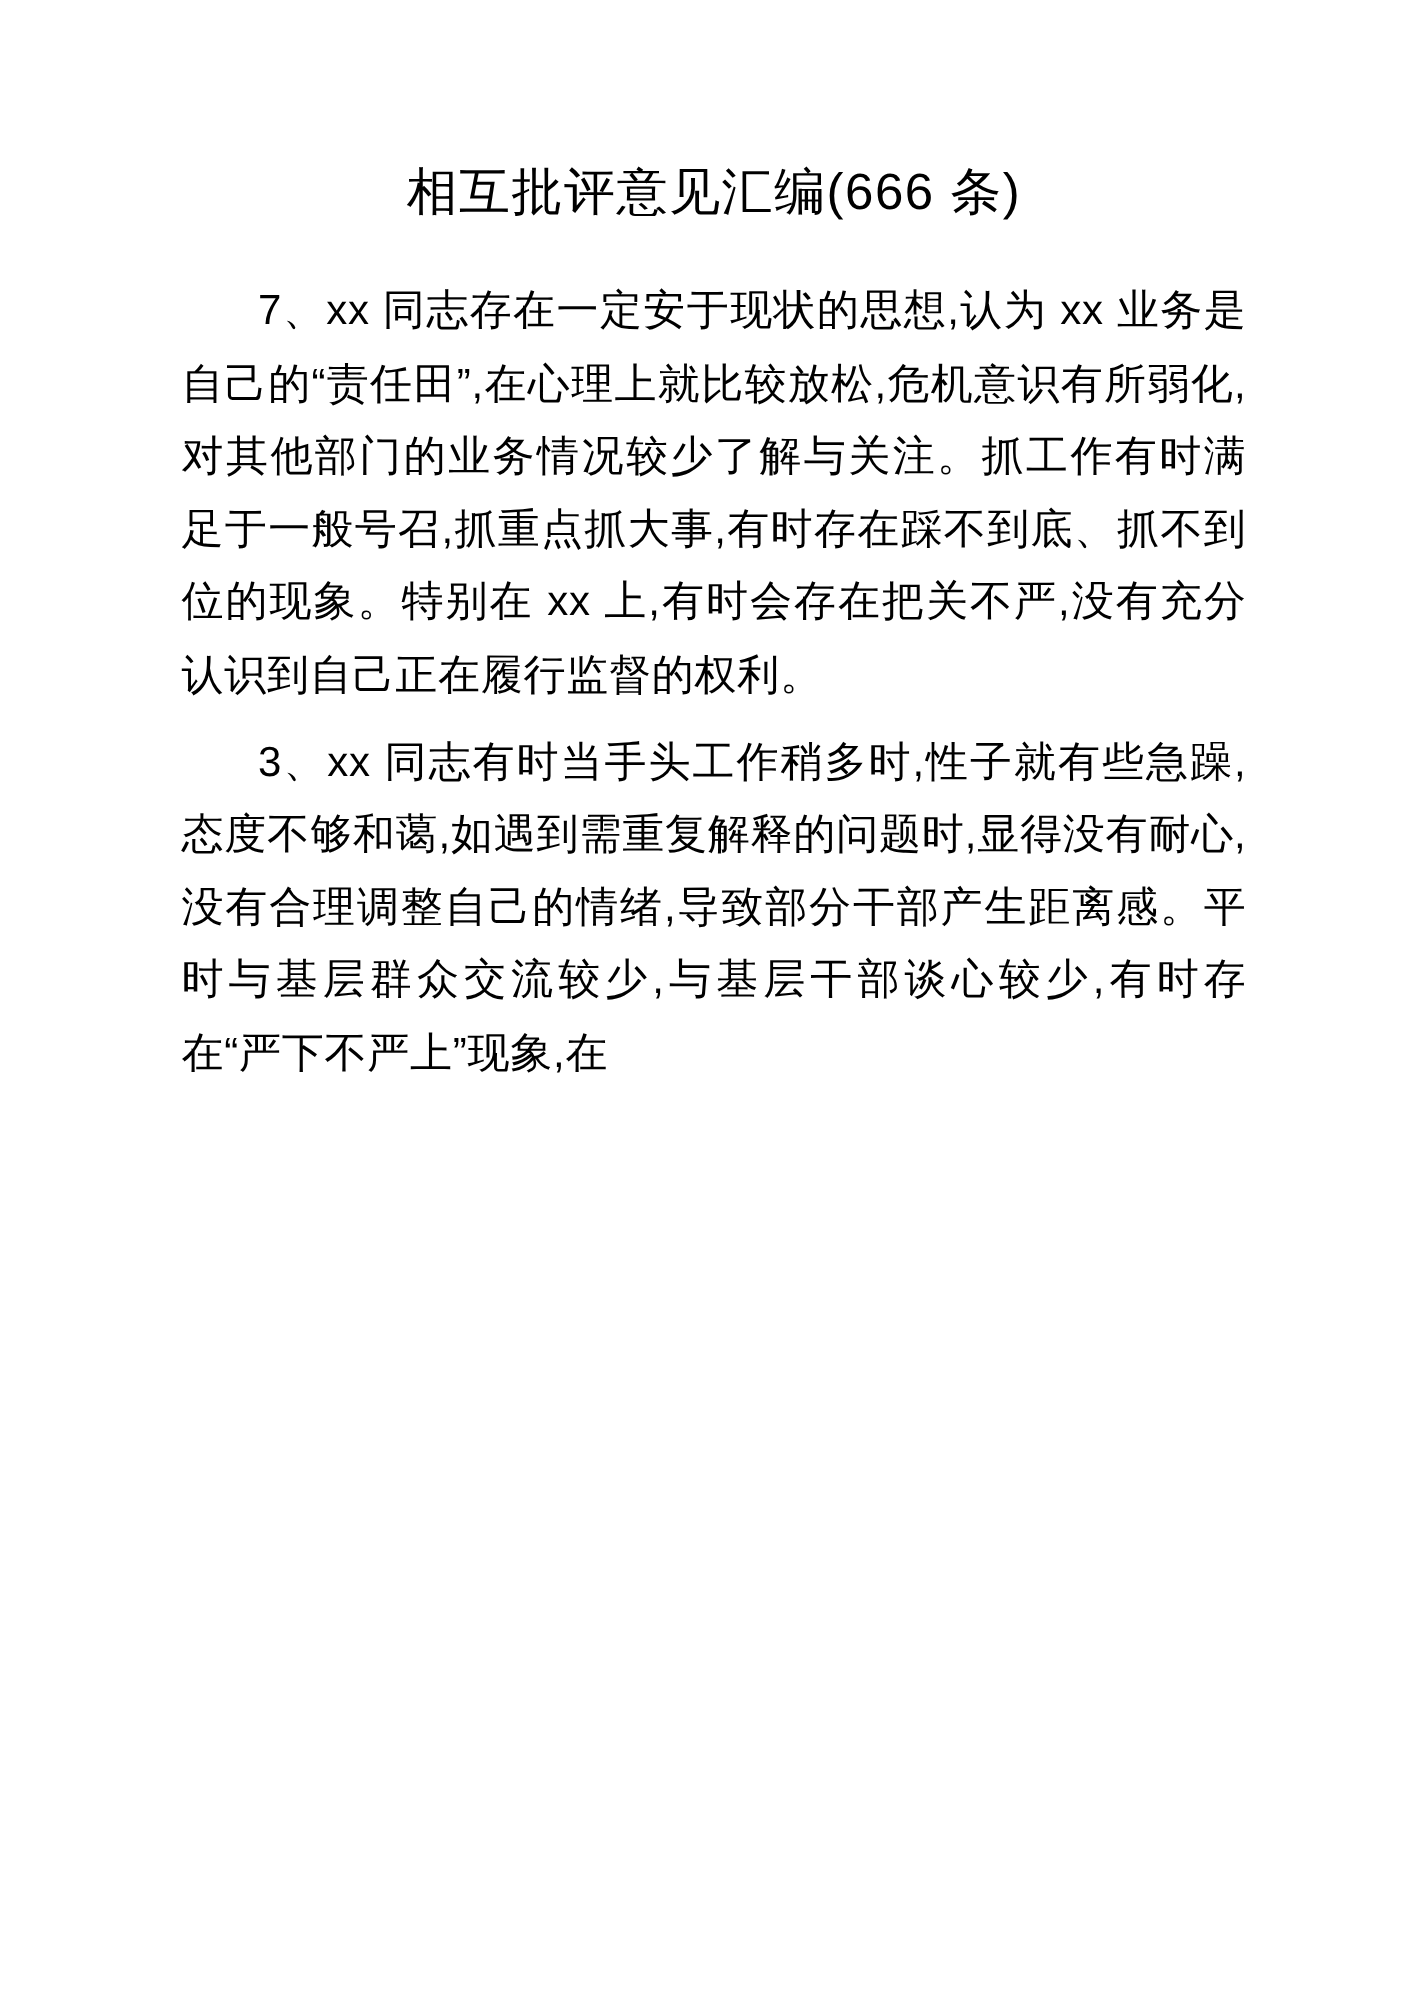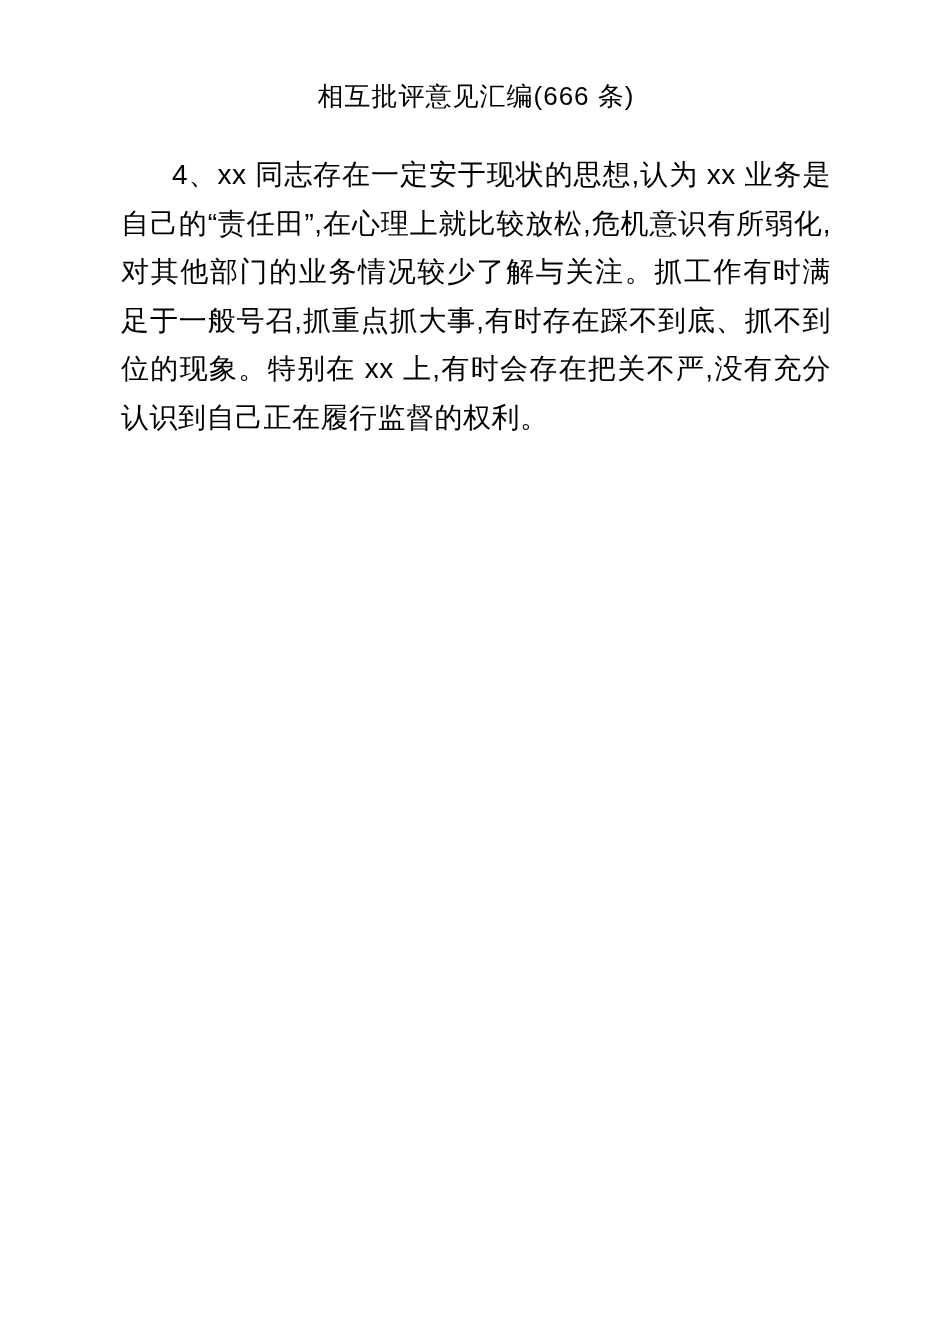--- a/index.html
+++ b/index.html
@@ -13,22 +13,22 @@
     height: 1344px;
     background: #ffffff;
     overflow: hidden;
     font-family: "Liberation Sans", "DejaVu Sans", sans-serif;
     color: #000000;
   }
   .content {
     padding: 0 119px 0 121px;
   }
   .doc-title {
-    margin: 76px 0 35px 0;
-    font-size: 26px;
+    margin: 108px 0 35px 0;
+    font-size: 34px;
     line-height: 40px;
     font-weight: 500;
     text-align: center;
     letter-spacing: 1px;
     white-space: nowrap;
   }
   .doc-paragraph {
     margin: 0 0 9px 0;
     font-size: 28px;
     line-height: 48.6px;
@@ -37,15 +37,16 @@
     word-break: break-all;
     letter-spacing: 0.5px;
   }
 </style>
 </head>
 <body>
 
 <div class="page">
   <div class="content">
     <h1 class="doc-title">相互批评意见汇编(666 条)</h1>
-    <p class="doc-paragraph">4、xx 同志存在一定安于现状的思想,认为 xx 业务是自己的“责任田”,在心理上就比较放松,危机意识有所弱化,对其他部门的业务情况较少了解与关注。抓工作有时满足于一般号召,抓重点抓大事,有时存在踩不到底、抓不到位的现象。特别在 xx 上,有时会存在把关不严,没有充分认识到自己正在履行监督的权利。</p>
+    <p class="doc-paragraph">7、xx 同志存在一定安于现状的思想,认为 xx 业务是自己的“责任田”,在心理上就比较放松,危机意识有所弱化,对其他部门的业务情况较少了解与关注。抓工作有时满足于一般号召,抓重点抓大事,有时存在踩不到底、抓不到位的现象。特别在 xx 上,有时会存在把关不严,没有充分认识到自己正在履行监督的权利。</p>
+    <p class="doc-paragraph">3、xx 同志有时当手头工作稍多时,性子就有些急躁,态度不够和蔼,如遇到需重复解释的问题时,显得没有耐心,没有合理调整自己的情绪,导致部分干部产生距离感。平时与基层群众交流较少,与基层干部谈心较少,有时存在“严下不严上”现象,在</p>
   </div>
 </div>
 
 </body></html>

